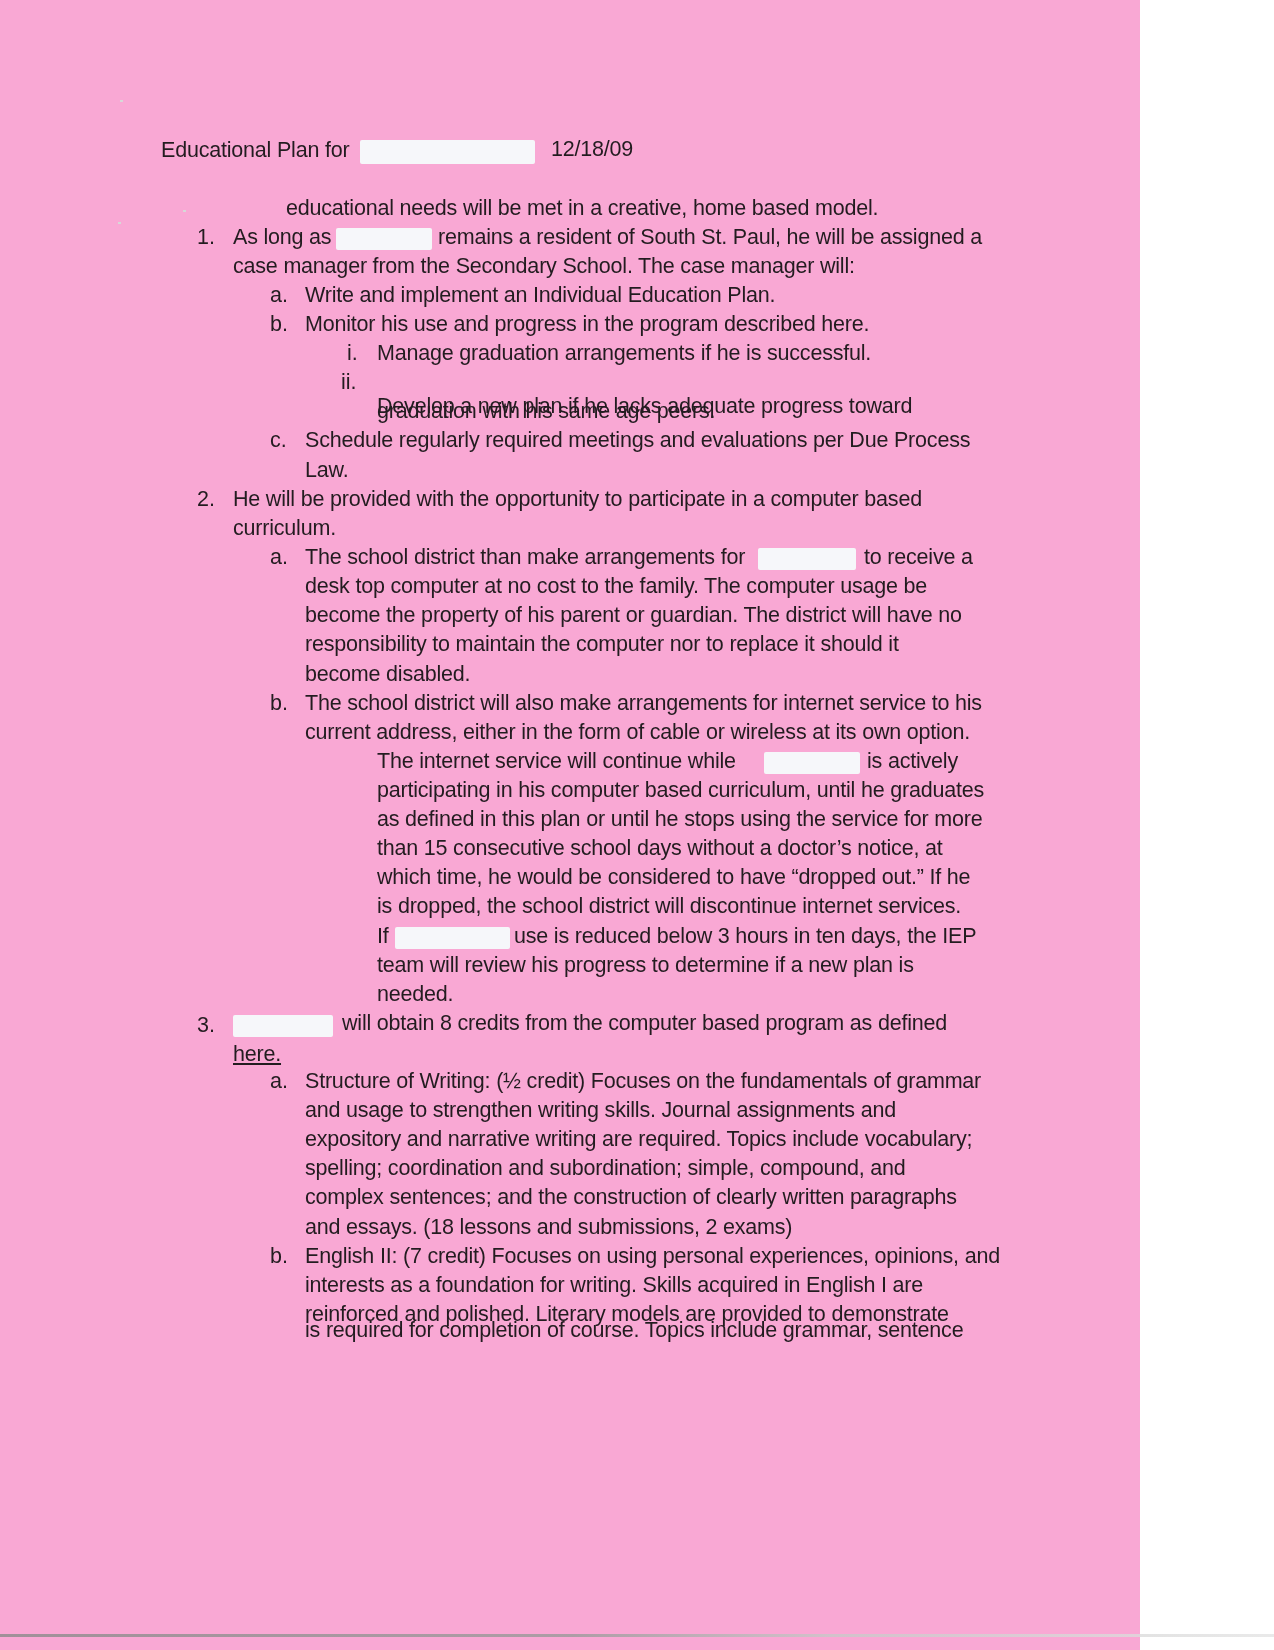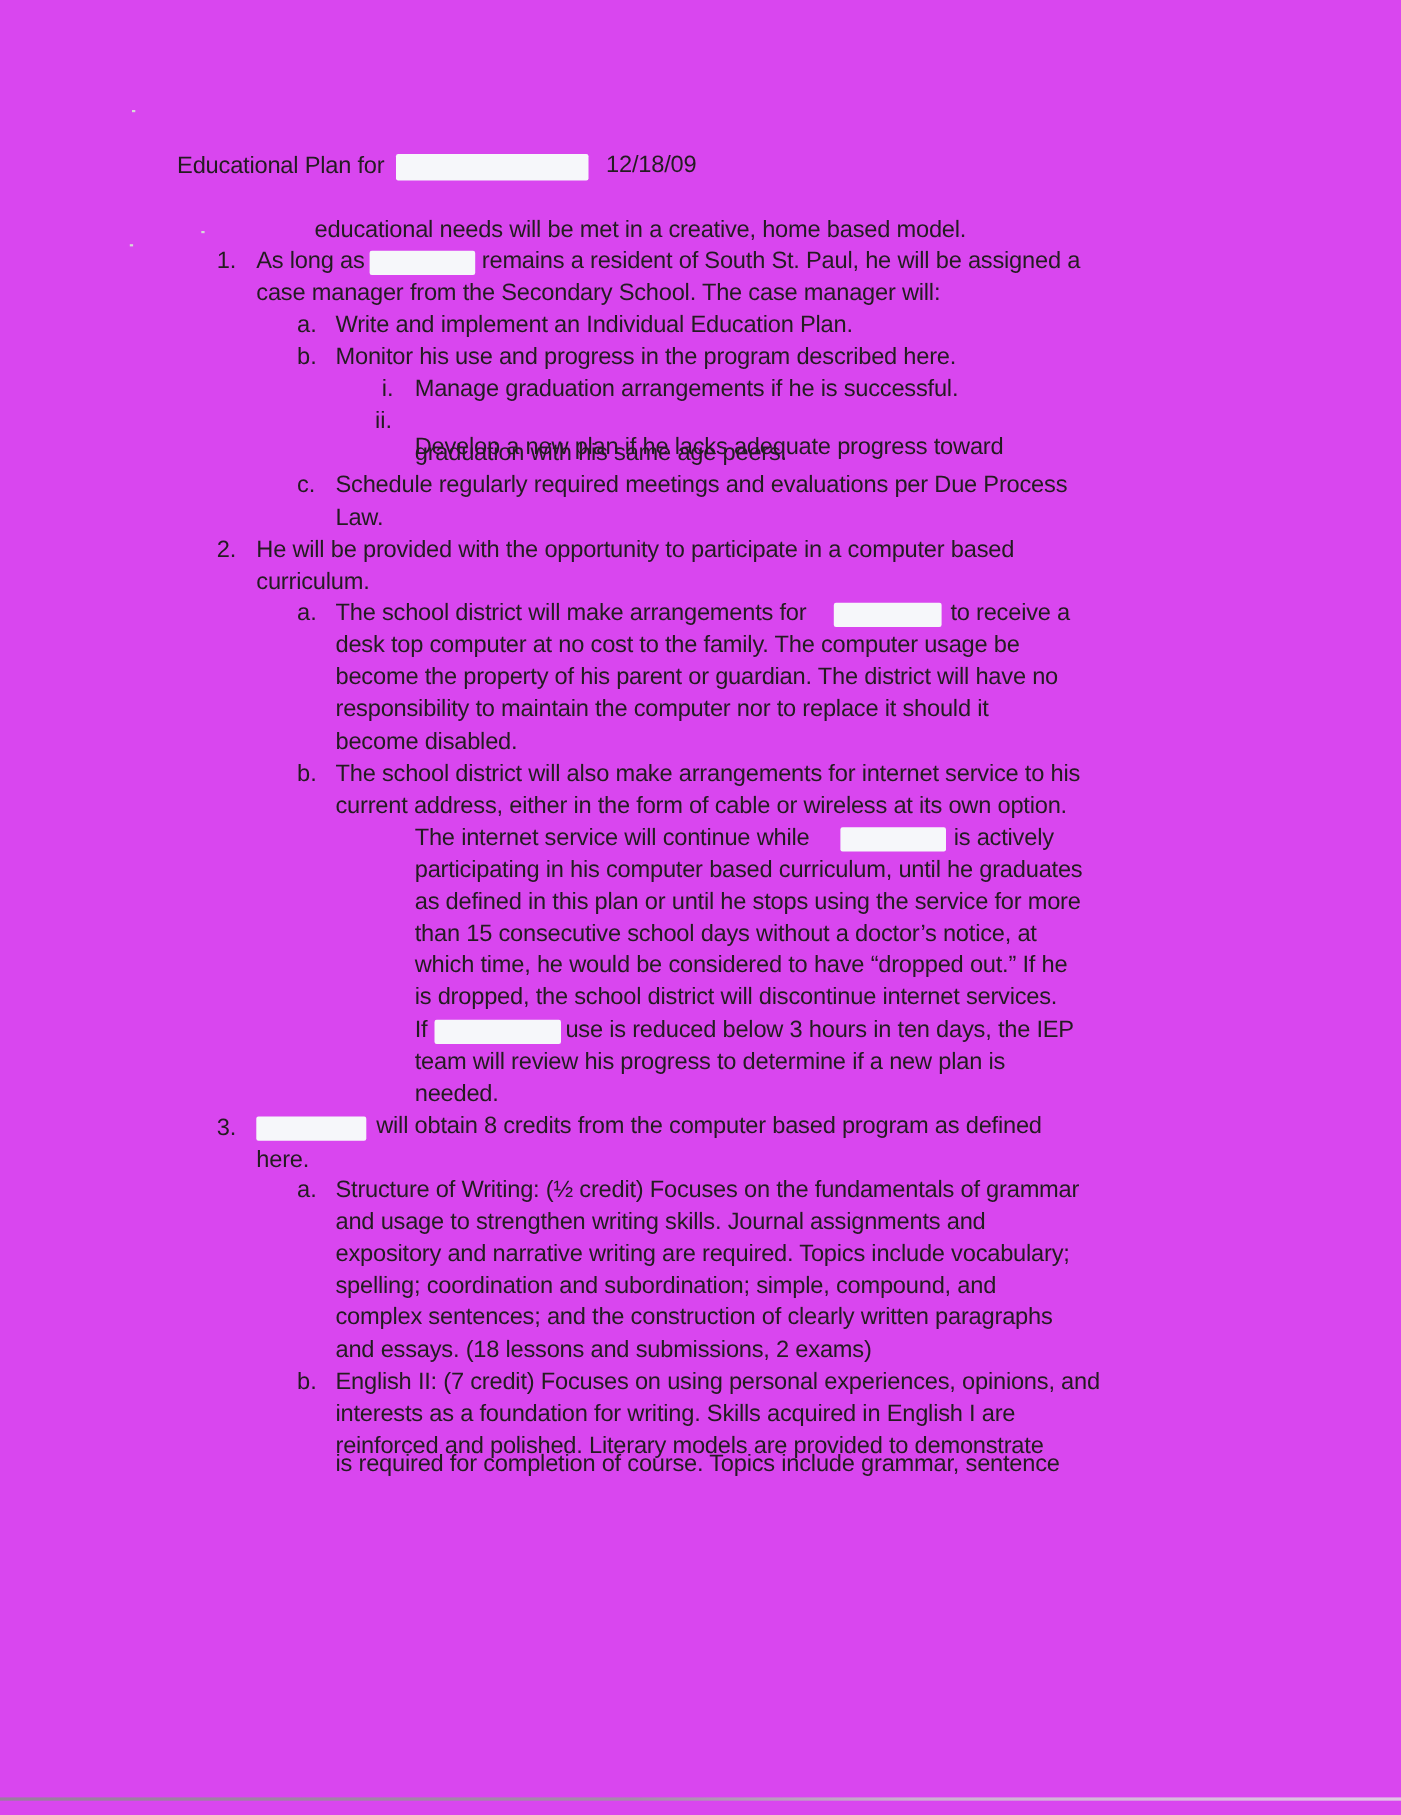--- a/index.html
+++ b/index.html
@@ -1,21 +1,21 @@
 <!DOCTYPE html>
 <html><head>
 <meta charset="utf-8">
 <style>
   html, body { margin: 0; padding: 0; background: #ffffff; }
   body {
     width: 1274px; height: 1650px; position: relative; overflow: hidden;
     font-family: "Liberation Sans", "DejaVu Sans", sans-serif;
     color: #231c20;
   }
-  .page { position: absolute; left: 0; top: 0; width: 1274px; height: 1650px; background: #d946ef; }
+  .page { position: absolute; left: 0; top: 0; width: 1140px; height: 1650px; background: #f9a8d4; }
   .line {
     position: absolute; white-space: nowrap;
     font-size: 21.5px; line-height: 28px; letter-spacing: -0.2px;
   }
   .marker { position: absolute; white-space: nowrap; font-size: 21.5px; line-height: 28px; }
   .redact { position: absolute; background: #f6f7fa; border-radius: 2px; }
   .scanline {
     position: absolute; left: 0; top: 1634px; width: 1274px; height: 3px;
     background: linear-gradient(to right, #8a8a8a 0%, #9a9a9a 45%, #c8c8c8 65%, #e4e4e4 100%);
     opacity: 0.8;
@@ -54,21 +54,21 @@
 
   <div class="marker" style="left:270px; top:426px;">c.</div>
   <div class="line" style="left:305px; top:426px;">Schedule regularly required meetings and evaluations per Due Process</div>
   <div class="line" style="left:305px; top:456px;">Law.</div>
 
   <div class="marker" style="left:197px; top:485px;">2.</div>
   <div class="line" style="left:233px; top:485px;">He will be provided with the opportunity to participate in a computer based</div>
   <div class="line" style="left:233px; top:514px;">curriculum.</div>
 
   <div class="marker" style="left:270px; top:543px;">a.</div>
-  <div class="line" style="left:305px; top:543px;">The school district will make arrangements for</div>
+  <div class="line" style="left:305px; top:543px;">The school district than make arrangements for</div>
   <div class="redact" style="left:758px; top:548px; width:98px; height:22px;"></div>
   <div class="line" style="left:864px; top:543px;">to receive a</div>
   <div class="line" style="left:305px; top:572px;">desk top computer at no cost to the family.  The computer usage be</div>
   <div class="line" style="left:305px; top:601px;">become the property of his parent or guardian.  The district will have no</div>
   <div class="line" style="left:305px; top:630px;">responsibility to maintain the computer nor to replace it should it</div>
   <div class="line" style="left:305px; top:660px;">become disabled.</div>
 
   <div class="marker" style="left:270px; top:689px;">b.</div>
   <div class="line" style="left:305px; top:689px;">The school district will also make arrangements for internet service to his</div>
   <div class="line" style="left:305px; top:718px;">current address, either in the form of cable or wireless at its own option.</div>
@@ -83,21 +83,21 @@
   <div class="line" style="left:377px; top:892px;">is dropped, the school district will discontinue internet services.</div>
   <div class="line" style="left:377px; top:922px;">If</div>
   <div class="redact" style="left:395px; top:927px; width:115px; height:22px;"></div>
   <div class="line" style="left:514px; top:922px;">use is reduced below 3 hours in ten days, the IEP</div>
   <div class="line" style="left:377px; top:951px;">team will review his progress to determine if a new plan is</div>
   <div class="line" style="left:377px; top:980px;">needed.</div>
 
   <div class="marker" style="left:197px; top:1011px;">3.</div>
   <div class="redact" style="left:233px; top:1015px; width:100px; height:22px;"></div>
   <div class="line" style="left:342px; top:1009px;">will obtain 8 credits from the computer based program as defined</div>
-  <div class="line" style="left:233px; top:1040px;">here.</div>
+  <div class="line" style="left:233px; top:1040px;text-decoration:underline;">here.</div>
 
   <div class="marker" style="left:270px; top:1067px;">a.</div>
   <div class="line" style="left:305px; top:1067px;">Structure of Writing: (½ credit) Focuses on the fundamentals of grammar</div>
   <div class="line" style="left:305px; top:1096px;">and usage to strengthen writing skills. Journal assignments and</div>
   <div class="line" style="left:305px; top:1125px;">expository and narrative writing are required. Topics include vocabulary;</div>
   <div class="line" style="left:305px; top:1154px;">spelling; coordination and subordination; simple, compound, and</div>
   <div class="line" style="left:305px; top:1183px;">complex sentences; and the construction of clearly written paragraphs</div>
   <div class="line" style="left:305px; top:1213px;">and essays. (18 lessons and submissions, 2 exams)</div>
 
   <div class="marker" style="left:270px; top:1242px;">b.</div>

